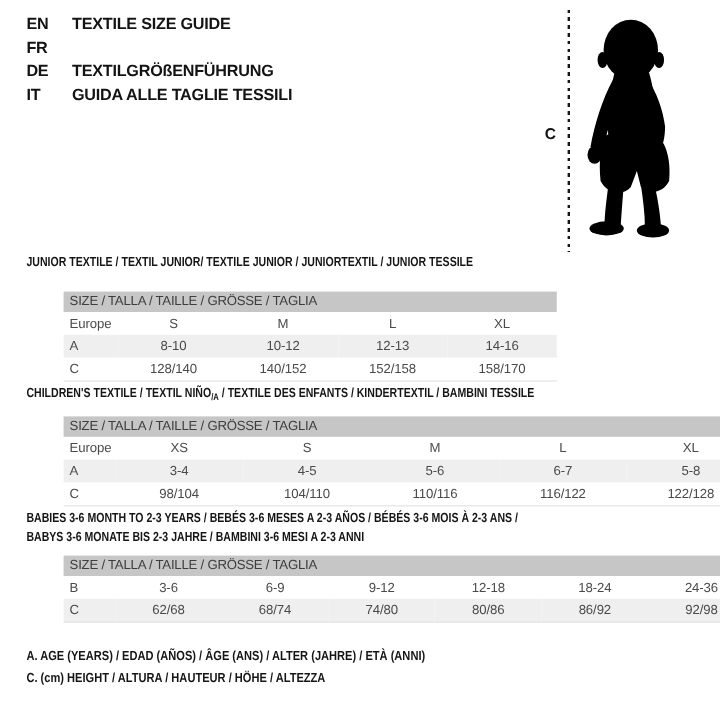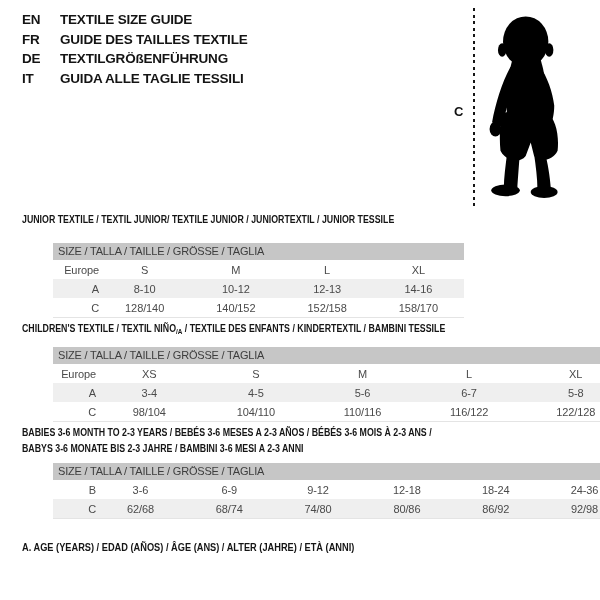--- a/index.html
+++ b/index.html
@@ -20,41 +20,40 @@
   .clabel{position:absolute;left:454px;top:104px;font-weight:bold;font-size:13px;color:#111;}
   
   .tbl-title{position:absolute;left:22px;font-weight:bold;font-size:11px;color:#151515;}
   .title-line{line-height:16px;height:16px;}
   .subseg{font-size:8px;vertical-align:-2px;}
   .sizetable{position:absolute;left:17px;margin-left:36px;}
   .t0{width:411px;}.t1{width:576px;}.t2{width:576px;}
   .sizebar{height:17px;background:#c6c6c6;font-size:11px;line-height:17px;padding-left:5px;color:#3d3d3d;letter-spacing:-0.2px;}
   .sizetable table{width:100%;border-collapse:collapse;table-layout:fixed;}
   .sizetable td{font-size:11px;height:19px;padding:0;text-align:center;color:#4a4a4a;vertical-align:middle;letter-spacing:-0.1px;}
-  .sizetable td.lbl{text-align:right;padding-left:5px;}
+  .sizetable td.lbl{text-align:left;padding-left:5px;}
   .t0 td.lbl{width:41px;}.t1 td.lbl{width:38px;}.t2 td.lbl{width:38px;}
   tr.shaded{background:#efefef;}
   .sizetable tr:last-child td{border-bottom:1px solid #e4e4e4;}
   
   .notes{position:absolute;left:22px;top:539px;}
   .note-line{font-weight:bold;font-size:11px;line-height:17.5px;height:17.5px;color:#151515;}
 </style>
 </head>
 <body>
 
 <div class="canvas">
 
   <div class="lang">
     <div class="lang-row">
       <span class="lang-code">EN</span>
       <span class="lang-label">TEXTILE SIZE GUIDE</span>
     </div>
     <div class="lang-row">
       <span class="lang-code">FR</span>
-      <span class="lang-label">GUIDE DES TAILLES TEXTILE</span>
     </div>
     <div class="lang-row">
       <span class="lang-code">DE</span>
       <span class="lang-label">TEXTILGRÖßENFÜHRUNG</span>
     </div>
     <div class="lang-row">
       <span class="lang-code">IT</span>
       <span class="lang-label">GUIDA ALLE TAGLIE TESSILI</span>
     </div>
   </div>
@@ -171,15 +170,16 @@
             <td>80/86</td>
             <td>86/92</td>
             <td>92/98</td>
           </tr>
         </tbody>
       </table>
   </div>
 
   <div class="notes">
     <div class="note-line"><span class="cond" style="transform:scaleX(0.84)">A. AGE (YEARS) / EDAD (AÑOS) / ÂGE (ANS) / ALTER (JAHRE) / ETÀ (ANNI)</span></div>
+    <div class="note-line"><span class="cond" style="transform:scaleX(0.84)">C. (cm) HEIGHT / ALTURA / HAUTEUR / HÖHE / ALTEZZA</span></div>
   </div>
 
 </div>
 
 </body></html>

